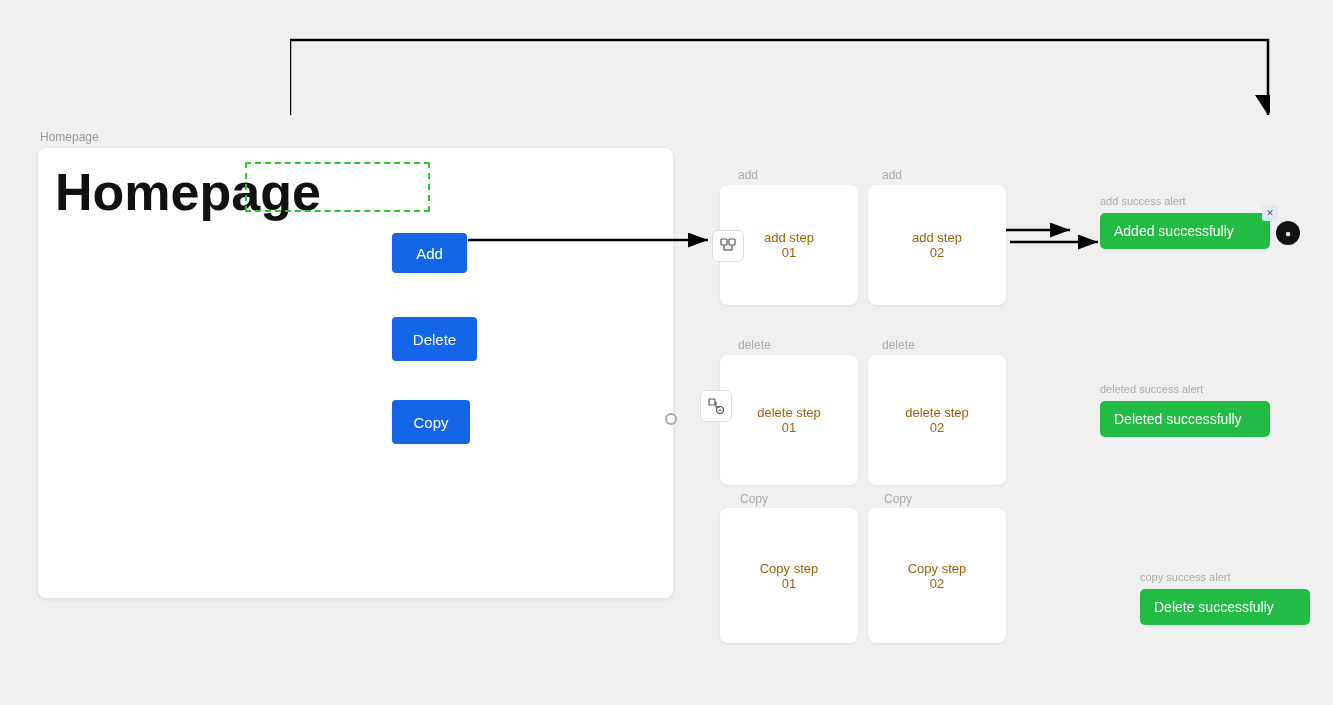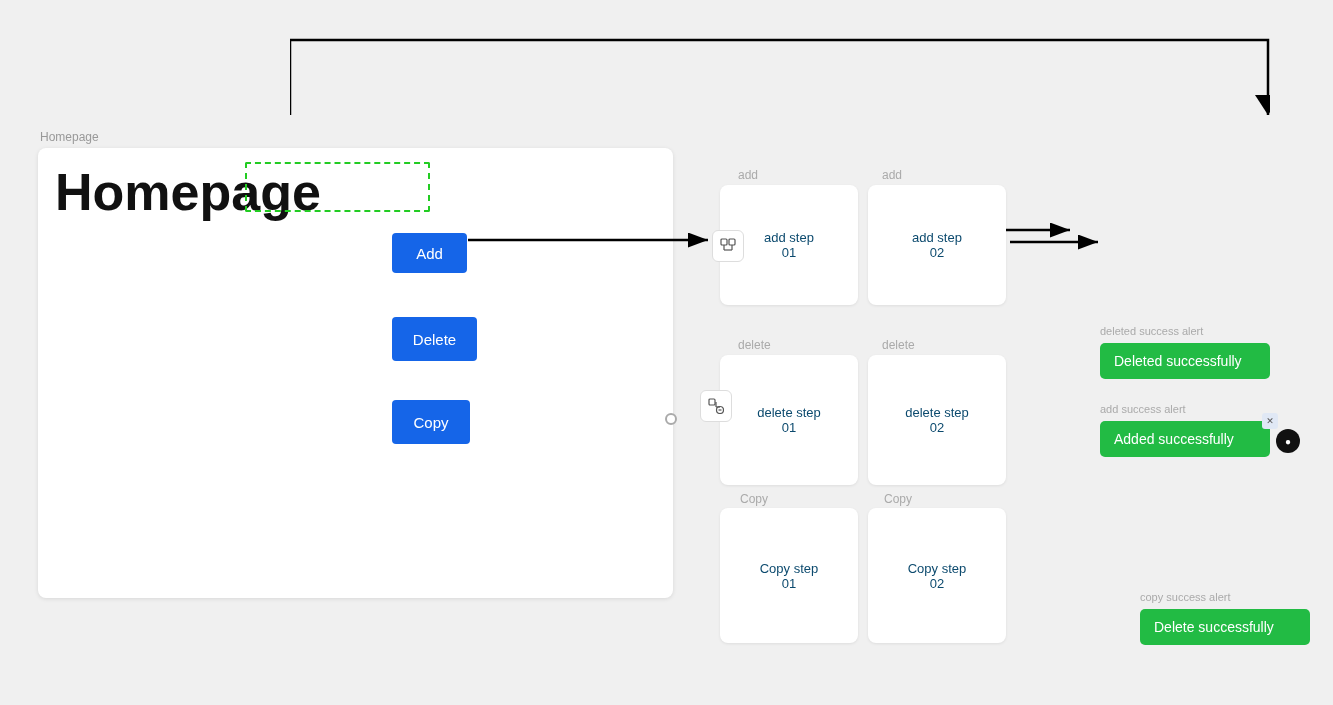--- a/index.html
+++ b/index.html
@@ -128,21 +128,21 @@
     
     .step-card {
       position: absolute;
       background: white;
       border-radius: 8px;
       display: flex;
       flex-direction: column;
       align-items: center;
       justify-content: center;
       font-size: 13px;
-      color: #0c4a6e;
+      color: #a16207;
       text-align: center;
       box-shadow: 0 1px 3px rgba(0,0,0,0.08);
     }
 
     
     .add-label-1 { top: 168px; left: 738px; }
     .add-label-2 { top: 168px; left: 882px; }
 
     .add-step-1 {
       top: 185px; left: 720px;
@@ -362,36 +362,36 @@
   <span>01</span>
 </div>
 
 <div class="step-card copy-step-2">
   <span>Copy step</span>
   <span>02</span>
 </div>
 
 <div style="position:absolute;top:195px;left:1100px;">
 
-  <div class="alert-section" style="margin-top:130px;">
-    <div class="alert-label">deleted success alert</div>
-    <div style="position:relative;display:inline-block;">
-      <button class="alert-btn">Deleted successfully</button>
-    </div>
-  </div>
-
   <div class="alert-section">
     <div class="alert-label">add success alert</div>
     <div style="position:relative;display:inline-block;">
       <button class="alert-btn">Added successfully</button>
       <div class="alert-close-box">✕</div>
       <div class="alert-close" style="right:-30px;top:50%;transform:translateY(-50%);position:absolute;width:24px;height:24px;background:#111;border-radius:50%;display:flex;align-items:center;justify-content:center;color:white;font-size:10px;">●</div>
     </div>
   </div>
 
+  <div class="alert-section" style="margin-top:130px;">
+    <div class="alert-label">deleted success alert</div>
+    <div style="position:relative;display:inline-block;">
+      <button class="alert-btn">Deleted successfully</button>
+    </div>
+  </div>
+
   <div class="alert-section" style="margin-top:130px;padding-left:40px;">
     <div class="alert-label">copy success alert</div>
     <div style="position:relative;display:inline-block;">
       <button class="alert-btn">Delete successfully</button>
     </div>
   </div>
 </div>
 
 <svg style="position:absolute;top:228px;left:1010px;pointer-events:none;" width="100" height="30">
   <defs>

